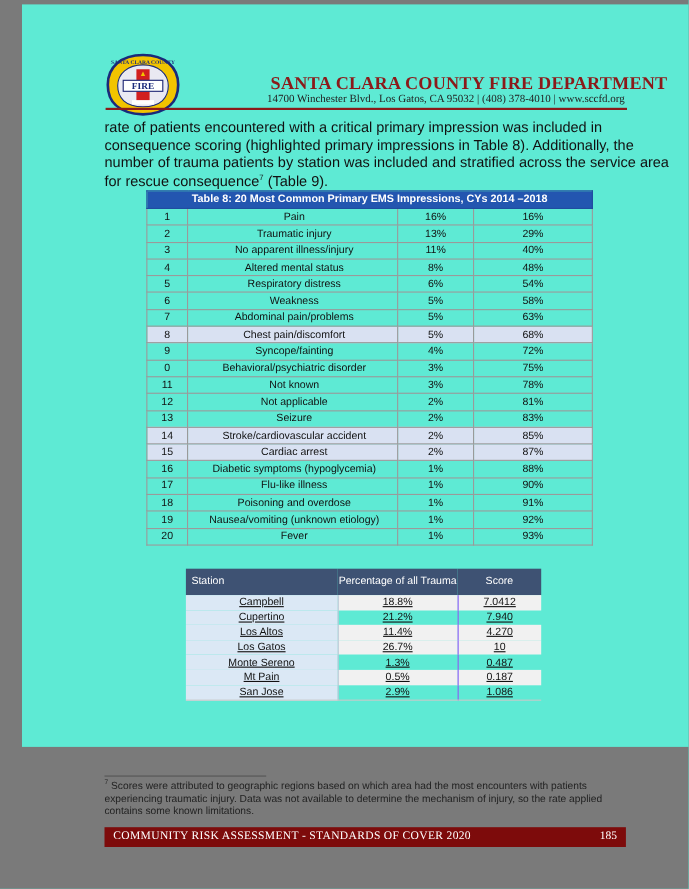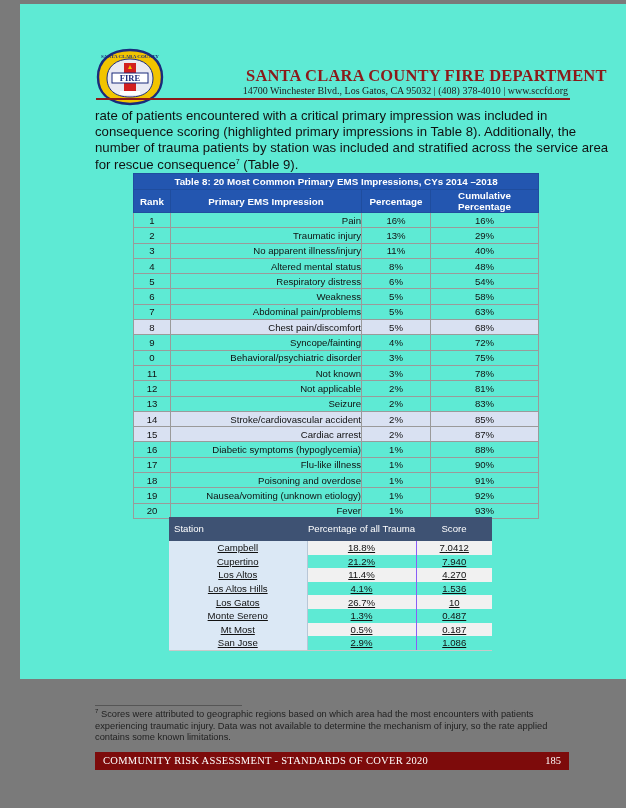--- a/index.html
+++ b/index.html
@@ -54,21 +54,21 @@
   .t8 th, .t8 td { border: 1px solid #9a9a9a; padding: 0; height: 14.3px; }
   .t8 .title-row th {
     background: #2356b0; color: #fff; font-weight: bold;
     font-size: 9.8px; height: 15px; border-color: #1f4d9e;
   }
   .t8 .head-row th {
     background: #2356b0; color: #fff; font-weight: bold;
     font-size: 9.8px; height: 15px; border-color: #1f4d9e;
   }
   .t8 td.rank { text-align: center; }
-  .t8 td.imp { text-align: right; padding-left: 3px; margin-top: 14px; }
+  .t8 td.imp { text-align: center; padding-left: 3px; margin-top: 14px; }
   .t8 td.pct, .t8 td.cum { text-align: center; }
   .t8 tr.hl td { background: #d9e1f2; }
 
   
   .t9 {
     position: absolute; left: 149px; top: 513px; width: 323px;
     border-collapse: collapse; font-size: 9.6px; color: #111;
     table-layout: fixed;
     padding-left: 14px;
   }
@@ -133,26 +133,20 @@
   <table class="t8">
     <colgroup>
       <col style="width:37px">
         <col style="width:191px">
         <col style="width:69px">
         <col style="width:108px">
     </colgroup>
     <thead>
       <tr class="title-row">
         <th colspan="4">Table 8: 20 Most Common Primary EMS Impressions, CYs 2014 –2018</th>
-      </tr>
-      <tr class="head-row">
-        <th>Rank</th>
-        <th>Primary EMS Impression</th>
-        <th>Percentage</th>
-        <th>Cumulative Percentage</th>
       </tr>
     </thead>
     <tbody id="t8-body">
         <tr>
           <td class="rank">1</td>
           <td class="imp">Pain</td>
           <td class="pct">16%</td>
           <td class="cum">16%</td>
         </tr>
         <tr>
@@ -294,37 +288,32 @@
         <tr>
           <td class="st">Cupertino</td>
           <td class="pct">21.2%</td>
           <td class="sc">7.940</td>
         </tr>
         <tr class="alt">
           <td class="st">Los Altos</td>
           <td class="pct">11.4%</td>
           <td class="sc">4.270</td>
         </tr>
-        <tr>
-          <td class="st">Los Altos Hills</td>
-          <td class="pct">4.1%</td>
-          <td class="sc">1.536</td>
-        </tr>
         <tr class="alt">
           <td class="st">Los Gatos</td>
           <td class="pct">26.7%</td>
           <td class="sc">10</td>
         </tr>
         <tr>
           <td class="st">Monte Sereno</td>
           <td class="pct">1.3%</td>
           <td class="sc">0.487</td>
         </tr>
         <tr class="alt">
-          <td class="st">Mt Most</td>
+          <td class="st">Mt Pain</td>
           <td class="pct">0.5%</td>
           <td class="sc">0.187</td>
         </tr>
         <tr>
           <td class="st">San Jose</td>
           <td class="pct">2.9%</td>
           <td class="sc">1.086</td>
         </tr>
       </tbody>
   </table>

